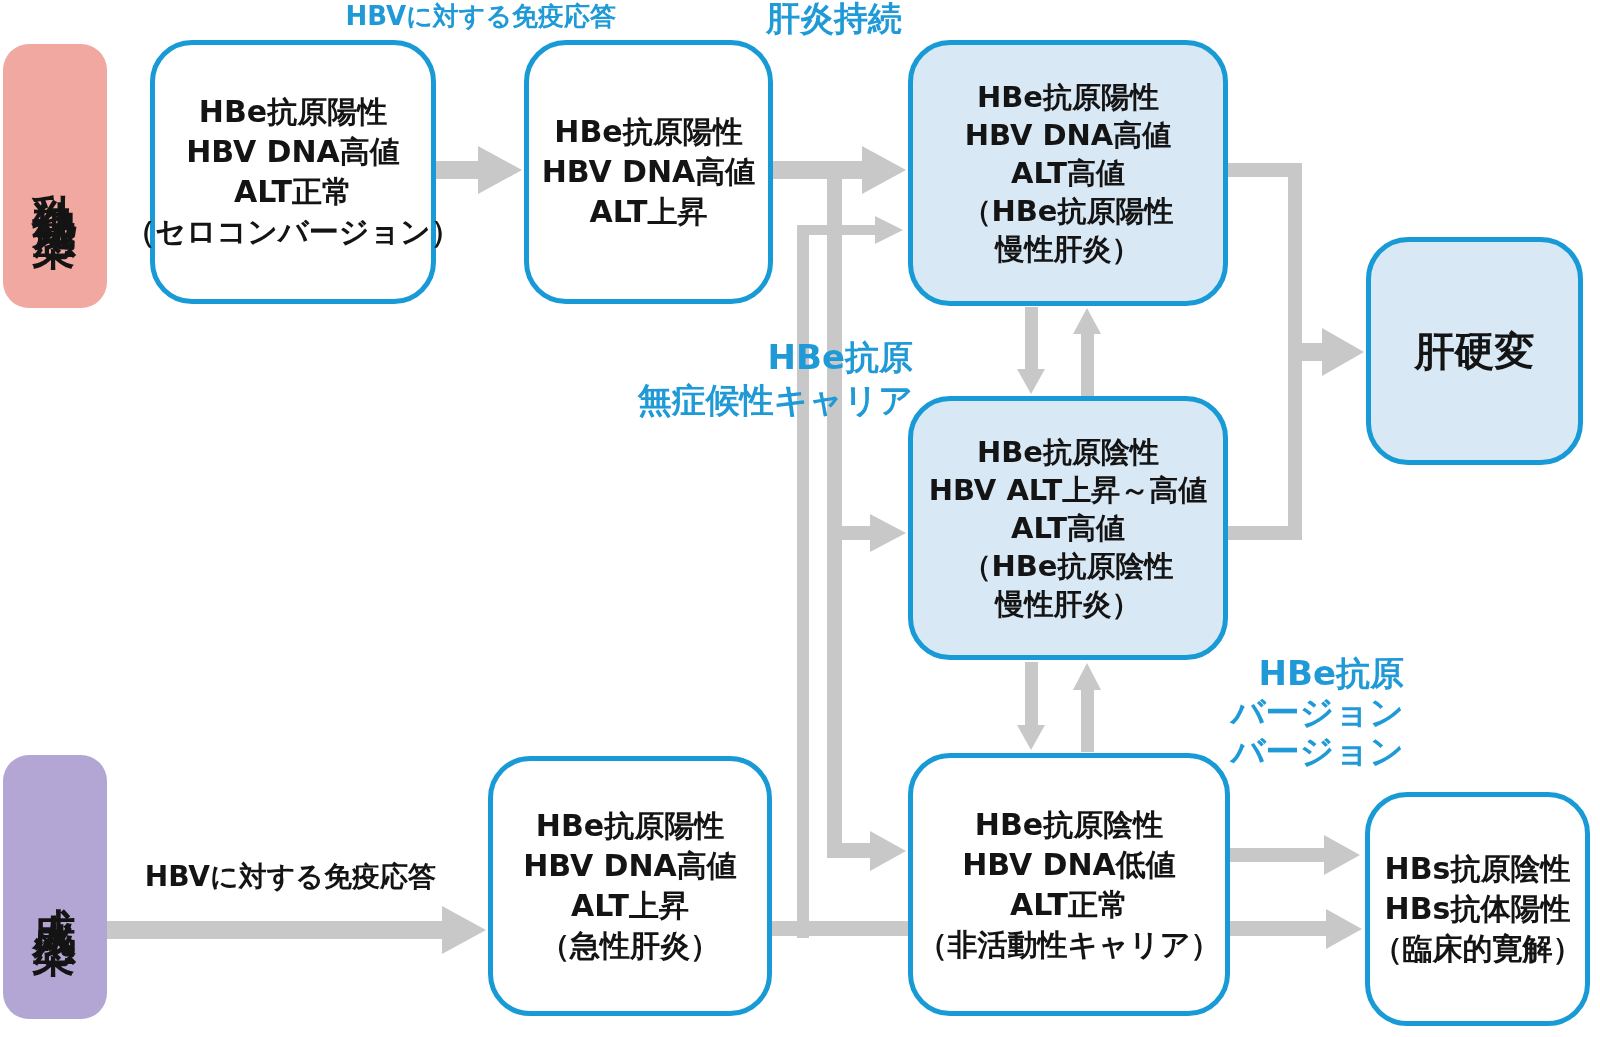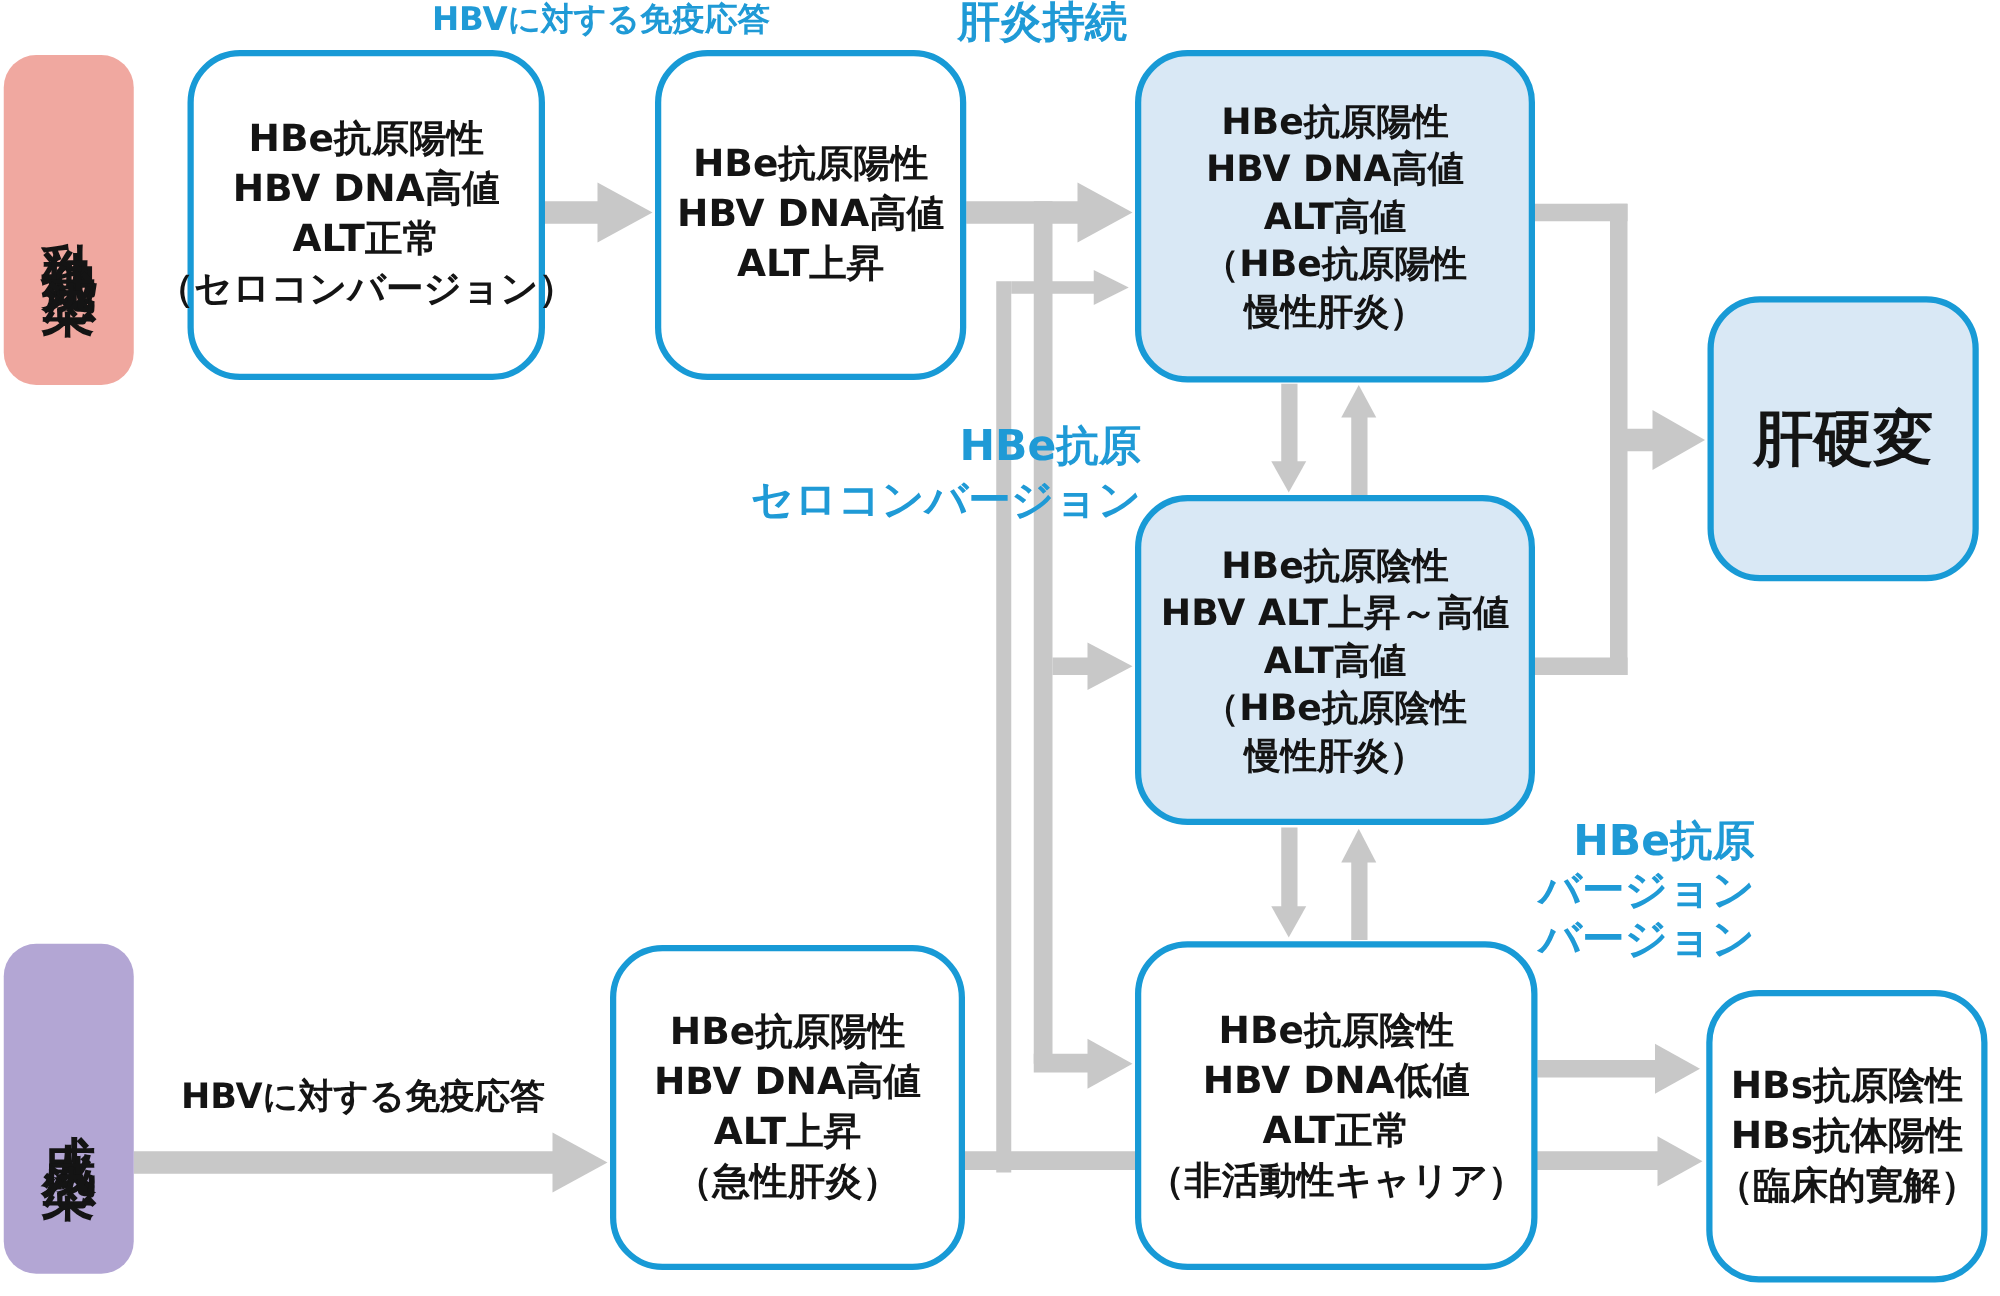--- a/index.html
+++ b/index.html
@@ -11,21 +11,21 @@
   
   .node{
     position:absolute;box-sizing:border-box;
     border:5px solid #189ad6;border-radius:42px;background:#ffffff;
     display:flex;flex-direction:column;align-items:center;justify-content:center;
     text-align:center;color:#141414;font-weight:700;z-index:2;
   }
   .node.filled{background:#d9e8f5;}
   .node .ln{font-size:30px;line-height:40px;white-space:nowrap;}
   .node.tight .ln{font-size:29px;line-height:38px;}
-  .node.big .ln{font-size:48px;line-height:52px;}
+  .node.big .ln{font-size:40px;line-height:52px;}
   
   .side-label{
     position:absolute;box-sizing:border-box;border-radius:26px;z-index:2;
     display:flex;align-items:center;justify-content:center;
     writing-mode:vertical-rl;text-orientation:upright;
     font-size:44px;font-weight:700;color:#141414;letter-spacing:7px;
   }
   
   .note{
     position:absolute;z-index:3;text-align:right;font-weight:700;white-space:nowrap;
@@ -168,21 +168,21 @@
     <span class="ln">HBs抗体陽性</span>
     <span class="ln">（臨床的寛解）</span>
   </div>
 
   <div class="note blue" style="left:336px;top:0px;width:280px;font-size:26px;line-height:32px;">HBVに対する免疫応答</div>
 
   <div class="note blue" style="left:766px;top:2px;width:124px;font-size:34px;line-height:32px;">肝炎持続</div>
 
   <div class="note blue" style="left:597px;top:336px;width:316px;font-size:34px;line-height:43px;">
     <span class="nln">HBe抗原</span>
-    <span class="nln">セロコンバージョン</span>
+    <span class="nln">無症候性キャリア</span>
   </div>
 
   <div class="note blue" style="left:1214px;top:654px;width:190px;font-size:34px;line-height:39px;">
     <span class="nln">HBe抗原</span>
     <span class="nln">バージョン</span>
     <span class="nln">バージョン</span>
   </div>
 
   <div class="note black" style="left:140px;top:860px;width:296px;font-size:28px;line-height:34px;">HBVに対する免疫応答</div>
 

